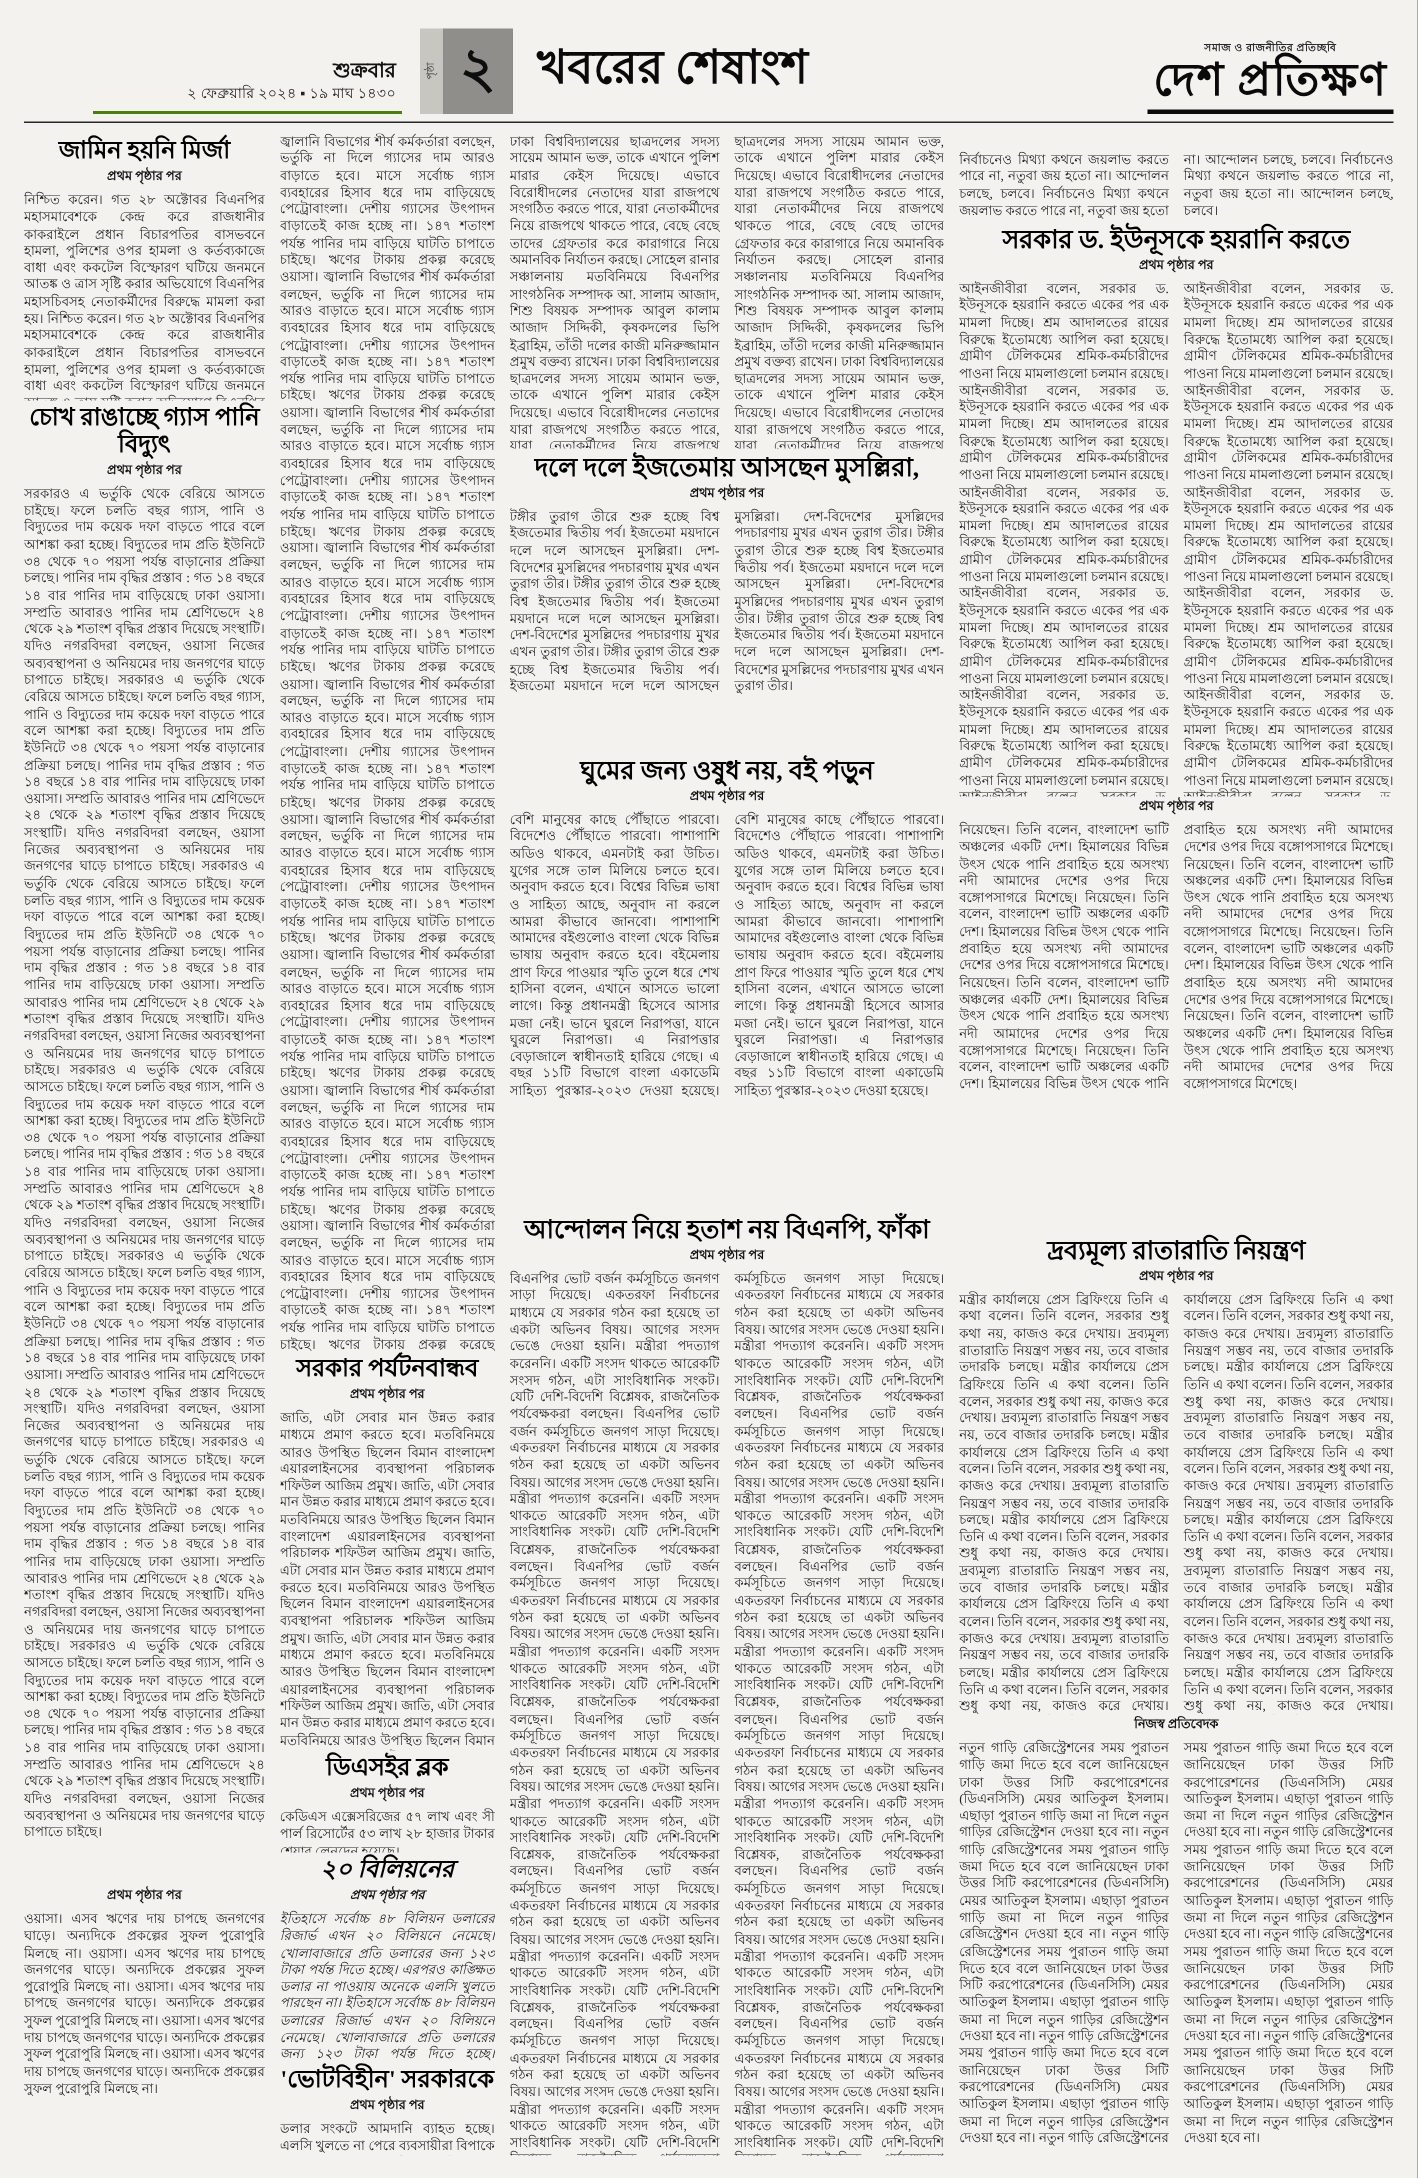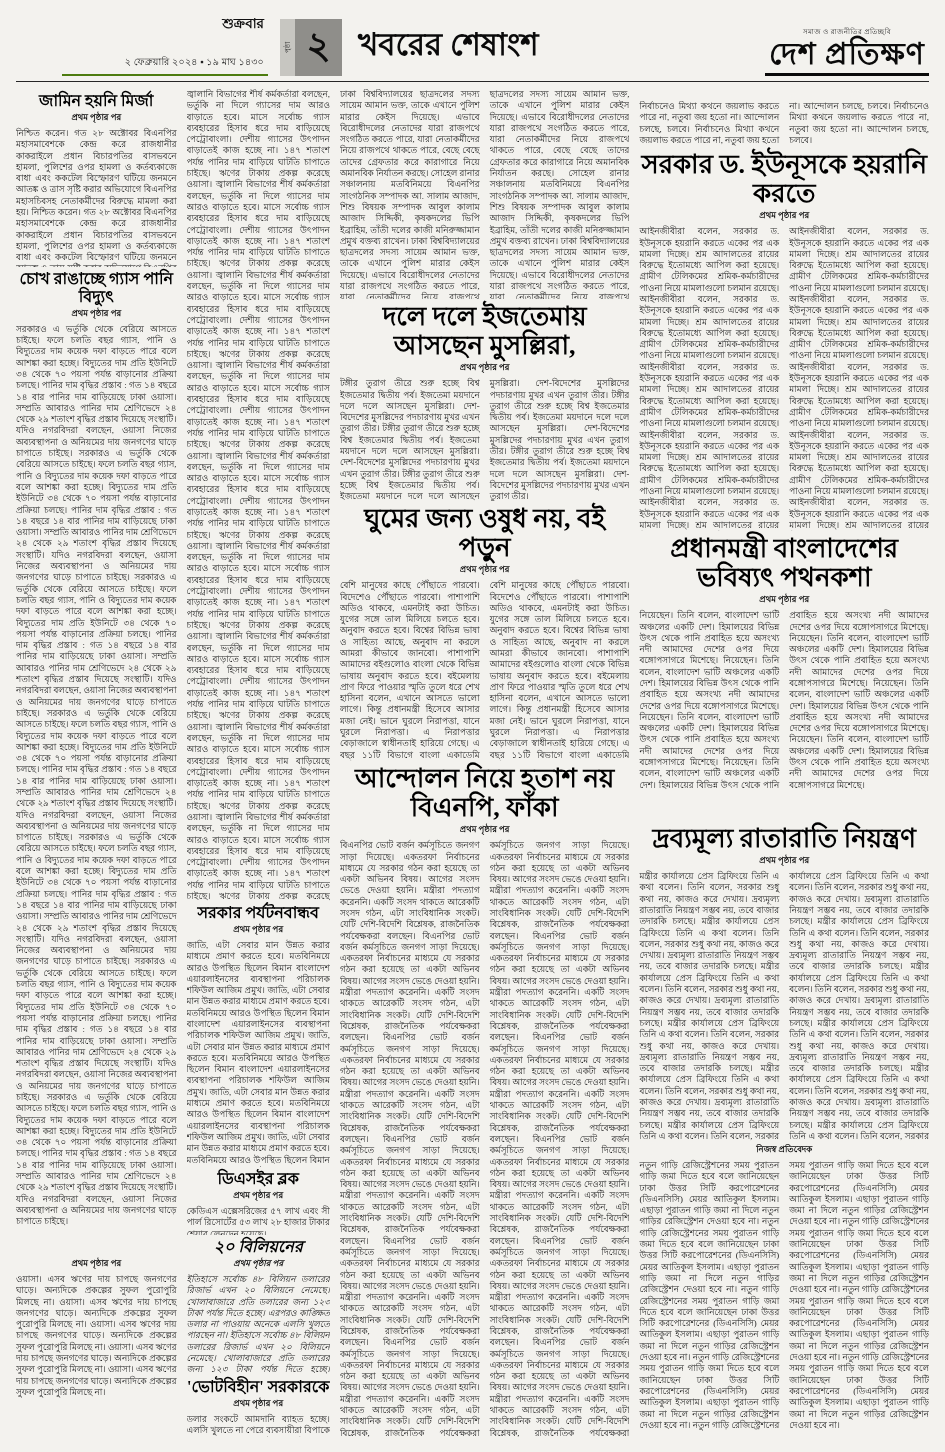--- a/index.html
+++ b/index.html
@@ -7,40 +7,40 @@
     width:945px;height:1452px;box-sizing:border-box;
     background:#f3f2ee;color:#1d1d1d;overflow:hidden;
     font-family:"Liberation Serif","DejaVu Serif",serif;
     padding:18px 16px 8px;position:relative;
   }
   
   .page-header{display:flex;align-items:flex-end;gap:12px;height:58px;}
   .hdr-spacer{flex:0 0 34px;}
   .dateblock{text-align:right;border-bottom:2px solid #4d7c0f;padding:0 4px 4px;min-width:198px;}
   .day{font-size:13.5px;font-weight:bold;line-height:1.2;color:#111;}
-  .date{font-size:9.5px;color:#222;letter-spacing:.2px;margin-top:23px;}
+  .date{font-size:9.5px;color:#222;letter-spacing:.2px;}
   .page-tab{display:flex;align-items:stretch;height:57px;flex:0 0 auto;}
   .page-word{width:15px;background:#c7c6c1;color:#333;font-size:7px;
     display:flex;align-items:center;justify-content:center;
     writing-mode:vertical-rl;transform:rotate(180deg);}
   .page-num{width:47px;background:#8f8e8a;color:#0d0d0d;font-size:37px;font-weight:bold;
     display:flex;align-items:center;justify-content:center;}
   .section-title{font-size:31px;font-weight:bold;margin:0 0 4px 4px;color:#0a0a0a;white-space:nowrap;}
   .masthead{margin-left:auto;text-align:center;border-bottom:3px solid #0a0a0a;padding:0 4px 3px;}
-  .tagline{font-size:7px;letter-spacing:.4px;color:#2a2a2a;margin-bottom:1px;}
+  .tagline{font-size:7px;letter-spacing:.4px;color:#2a2a2a;margin-bottom:1px;font-weight:bold;}
   .logo{font-size:30px;font-weight:900;color:#0a0a0a;line-height:1.02;letter-spacing:1px;}
   .rule-full{border-top:1.6px solid #262626;margin:5px 0 7px;}
   
   .page-body{display:grid;grid-template-columns:1.12fr 1fr 2.02fr 2.02fr;gap:0 10px;
     height:1348px;overflow:hidden;}
   .col{display:flex;flex-direction:column;overflow:hidden;min-width:0;}
   .article{overflow:hidden;box-sizing:border-box;padding-bottom:4px;}
   .headline{text-align:center;font-size:16px;line-height:1.12;margin:3px 0 1px;
     font-weight:bold;color:#000;}
-  .span2 .headline{font-size:26px;}
+  .span2 .headline{font-size:17px;}
   .dateline{text-align:center;font-size:8.5px;font-weight:bold;margin:0 0 3px;color:#111;}
   .body{font-size:8.8px;line-height:11.3px;text-align:justify;margin:0;color:#232323;
     word-break:break-word;}
   .span2 .body{column-count:2;column-gap:10px;}
 </style>
 </head>
 <body>
 
 <div class="page">
 
@@ -112,37 +112,36 @@
         <article class="article" style="height: 202px;">
           <h2 class="headline">দলে দলে ইজতেমায় আসছেন মুসল্লিরা,</h2>
           <div class="dateline">প্রথম পৃষ্ঠার পর</div>
           <p class="body">টঙ্গীর তুরাগ তীরে শুরু হচ্ছে বিশ্ব ইজতেমার দ্বিতীয় পর্ব। ইজতেমা ময়দানে দলে দলে আসছেন মুসল্লিরা। দেশ-বিদেশের মুসল্লিদের পদচারণায় মুখর এখন তুরাগ তীর। টঙ্গীর তুরাগ তীরে শুরু হচ্ছে বিশ্ব ইজতেমার দ্বিতীয় পর্ব। ইজতেমা ময়দানে দলে দলে আসছেন মুসল্লিরা। দেশ-বিদেশের মুসল্লিদের পদচারণায় মুখর এখন তুরাগ তীর। টঙ্গীর তুরাগ তীরে শুরু হচ্ছে বিশ্ব ইজতেমার দ্বিতীয় পর্ব। ইজতেমা ময়দানে দলে দলে আসছেন মুসল্লিরা। দেশ-বিদেশের মুসল্লিদের পদচারণায় মুখর এখন তুরাগ তীর। টঙ্গীর তুরাগ তীরে শুরু হচ্ছে বিশ্ব ইজতেমার দ্বিতীয় পর্ব। ইজতেমা ময়দানে দলে দলে আসছেন মুসল্লিরা। দেশ-বিদেশের মুসল্লিদের পদচারণায় মুখর এখন তুরাগ তীর। টঙ্গীর তুরাগ তীরে শুরু হচ্ছে বিশ্ব ইজতেমার দ্বিতীয় পর্ব। ইজতেমা ময়দানে দলে দলে আসছেন মুসল্লিরা। দেশ-বিদেশের মুসল্লিদের পদচারণায় মুখর এখন তুরাগ তীর।</p>
         </article>
         <article class="article" style="height: 260px;">
           <h2 class="headline">ঘুমের জন্য ওষুধ নয়, বই পড়ুন</h2>
           <div class="dateline">প্রথম পৃষ্ঠার পর</div>
           <p class="body">বেশি মানুষের কাছে পৌঁছাতে পারবো। বিদেশেও পৌঁছাতে পারবো। পাশাপাশি অডিও থাকবে, এমনটাই করা উচিত। যুগের সঙ্গে তাল মিলিয়ে চলতে হবে। অনুবাদ করতে হবে। বিশ্বের বিভিন্ন ভাষা ও সাহিত্য আছে, অনুবাদ না করলে আমরা কীভাবে জানবো। পাশাপাশি আমাদের বইগুলোও বাংলা থেকে বিভিন্ন ভাষায় অনুবাদ করতে হবে। বইমেলায় প্রাণ ফিরে পাওয়ার স্মৃতি তুলে ধরে শেখ হাসিনা বলেন, এখানে আসতে ভালো লাগে। কিন্তু প্রধানমন্ত্রী হিসেবে আসার মজা নেই। ভানে ঘুরলে নিরাপত্তা, যানে ঘুরলে নিরাপত্তা। এ নিরাপত্তার বেড়াজালে স্বাধীনতাই হারিয়ে গেছে। এ বছর ১১টি বিভাগে বাংলা একাডেমি সাহিত্য পুরস্কার-২০২৩ দেওয়া হয়েছে। বেশি মানুষের কাছে পৌঁছাতে পারবো। বিদেশেও পৌঁছাতে পারবো। পাশাপাশি অডিও থাকবে, এমনটাই করা উচিত। যুগের সঙ্গে তাল মিলিয়ে চলতে হবে। অনুবাদ করতে হবে। বিশ্বের বিভিন্ন ভাষা ও সাহিত্য আছে, অনুবাদ না করলে আমরা কীভাবে জানবো। পাশাপাশি আমাদের বইগুলোও বাংলা থেকে বিভিন্ন ভাষায় অনুবাদ করতে হবে। বইমেলায় প্রাণ ফিরে পাওয়ার স্মৃতি তুলে ধরে শেখ হাসিনা বলেন, এখানে আসতে ভালো লাগে। কিন্তু প্রধানমন্ত্রী হিসেবে আসার মজা নেই। ভানে ঘুরলে নিরাপত্তা, যানে ঘুরলে নিরাপত্তা। এ নিরাপত্তার বেড়াজালে স্বাধীনতাই হারিয়ে গেছে। এ বছর ১১টি বিভাগে বাংলা একাডেমি সাহিত্য পুরস্কার-২০২৩ দেওয়া হয়েছে।</p>
         </article>
-        <article class="article" style="flex: 1 1 0px;">
+        <article class="article" style="flex: 1 1 0px; margin-top: 46px;">
           <h2 class="headline">আন্দোলন নিয়ে হতাশ নয় বিএনপি, ফাঁকা</h2>
           <div class="dateline">প্রথম পৃষ্ঠার পর</div>
           <p class="body">বিএনপির ভোট বর্জন কর্মসূচিতে জনগণ সাড়া দিয়েছে। একতরফা নির্বাচনের মাধ্যমে যে সরকার গঠন করা হয়েছে তা একটা অভিনব বিষয়। আগের সংসদ ভেঙে দেওয়া হয়নি। মন্ত্রীরা পদত্যাগ করেননি। একটি সংসদ থাকতে আরেকটি সংসদ গঠন, এটা সাংবিধানিক সংকট। যেটি দেশি-বিদেশি বিশ্লেষক, রাজনৈতিক পর্যবেক্ষকরা বলছেন। বিএনপির ভোট বর্জন কর্মসূচিতে জনগণ সাড়া দিয়েছে। একতরফা নির্বাচনের মাধ্যমে যে সরকার গঠন করা হয়েছে তা একটা অভিনব বিষয়। আগের সংসদ ভেঙে দেওয়া হয়নি। মন্ত্রীরা পদত্যাগ করেননি। একটি সংসদ থাকতে আরেকটি সংসদ গঠন, এটা সাংবিধানিক সংকট। যেটি দেশি-বিদেশি বিশ্লেষক, রাজনৈতিক পর্যবেক্ষকরা বলছেন। বিএনপির ভোট বর্জন কর্মসূচিতে জনগণ সাড়া দিয়েছে। একতরফা নির্বাচনের মাধ্যমে যে সরকার গঠন করা হয়েছে তা একটা অভিনব বিষয়। আগের সংসদ ভেঙে দেওয়া হয়নি। মন্ত্রীরা পদত্যাগ করেননি। একটি সংসদ থাকতে আরেকটি সংসদ গঠন, এটা সাংবিধানিক সংকট। যেটি দেশি-বিদেশি বিশ্লেষক, রাজনৈতিক পর্যবেক্ষকরা বলছেন। বিএনপির ভোট বর্জন কর্মসূচিতে জনগণ সাড়া দিয়েছে। একতরফা নির্বাচনের মাধ্যমে যে সরকার গঠন করা হয়েছে তা একটা অভিনব বিষয়। আগের সংসদ ভেঙে দেওয়া হয়নি। মন্ত্রীরা পদত্যাগ করেননি। একটি সংসদ থাকতে আরেকটি সংসদ গঠন, এটা সাংবিধানিক সংকট। যেটি দেশি-বিদেশি বিশ্লেষক, রাজনৈতিক পর্যবেক্ষকরা বলছেন। বিএনপির ভোট বর্জন কর্মসূচিতে জনগণ সাড়া দিয়েছে। একতরফা নির্বাচনের মাধ্যমে যে সরকার গঠন করা হয়েছে তা একটা অভিনব বিষয়। আগের সংসদ ভেঙে দেওয়া হয়নি। মন্ত্রীরা পদত্যাগ করেননি। একটি সংসদ থাকতে আরেকটি সংসদ গঠন, এটা সাংবিধানিক সংকট। যেটি দেশি-বিদেশি বিশ্লেষক, রাজনৈতিক পর্যবেক্ষকরা বলছেন। বিএনপির ভোট বর্জন কর্মসূচিতে জনগণ সাড়া দিয়েছে। একতরফা নির্বাচনের মাধ্যমে যে সরকার গঠন করা হয়েছে তা একটা অভিনব বিষয়। আগের সংসদ ভেঙে দেওয়া হয়নি। মন্ত্রীরা পদত্যাগ করেননি। একটি সংসদ থাকতে আরেকটি সংসদ গঠন, এটা সাংবিধানিক সংকট। যেটি দেশি-বিদেশি বিশ্লেষক, রাজনৈতিক পর্যবেক্ষকরা বলছেন। বিএনপির ভোট বর্জন কর্মসূচিতে জনগণ সাড়া দিয়েছে। একতরফা নির্বাচনের মাধ্যমে যে সরকার গঠন করা হয়েছে তা একটা অভিনব বিষয়। আগের সংসদ ভেঙে দেওয়া হয়নি। মন্ত্রীরা পদত্যাগ করেননি। একটি সংসদ থাকতে আরেকটি সংসদ গঠন, এটা সাংবিধানিক সংকট। যেটি দেশি-বিদেশি বিশ্লেষক, রাজনৈতিক পর্যবেক্ষকরা বলছেন। বিএনপির ভোট বর্জন কর্মসূচিতে জনগণ সাড়া দিয়েছে। একতরফা নির্বাচনের মাধ্যমে যে সরকার গঠন করা হয়েছে তা একটা অভিনব বিষয়। আগের সংসদ ভেঙে দেওয়া হয়নি। মন্ত্রীরা পদত্যাগ করেননি। একটি সংসদ থাকতে আরেকটি সংসদ গঠন, এটা সাংবিধানিক সংকট। যেটি দেশি-বিদেশি বিশ্লেষক, রাজনৈতিক পর্যবেক্ষকরা বলছেন। বিএনপির ভোট বর্জন কর্মসূচিতে জনগণ সাড়া দিয়েছে। একতরফা নির্বাচনের মাধ্যমে যে সরকার গঠন করা হয়েছে তা একটা অভিনব বিষয়। আগের সংসদ ভেঙে দেওয়া হয়নি। মন্ত্রীরা পদত্যাগ করেননি। একটি সংসদ থাকতে আরেকটি সংসদ গঠন, এটা সাংবিধানিক সংকট। যেটি দেশি-বিদেশি বিশ্লেষক, রাজনৈতিক পর্যবেক্ষকরা বলছেন। বিএনপির ভোট বর্জন কর্মসূচিতে জনগণ সাড়া দিয়েছে। একতরফা নির্বাচনের মাধ্যমে যে সরকার গঠন করা হয়েছে তা একটা অভিনব বিষয়। আগের সংসদ ভেঙে দেওয়া হয়নি। মন্ত্রীরা পদত্যাগ করেননি। একটি সংসদ থাকতে আরেকটি সংসদ গঠন, এটা সাংবিধানিক সংকট। যেটি দেশি-বিদেশি বিশ্লেষক, রাজনৈতিক পর্যবেক্ষকরা বলছেন। বিএনপির ভোট বর্জন কর্মসূচিতে জনগণ সাড়া দিয়েছে। একতরফা নির্বাচনের মাধ্যমে যে সরকার গঠন করা হয়েছে তা একটা অভিনব বিষয়। আগের সংসদ ভেঙে দেওয়া হয়নি। মন্ত্রীরা পদত্যাগ করেননি। একটি সংসদ থাকতে আরেকটি সংসদ গঠন, এটা সাংবিধানিক সংকট। যেটি দেশি-বিদেশি বিশ্লেষক, রাজনৈতিক পর্যবেক্ষকরা বলছেন। বিএনপির ভোট বর্জন কর্মসূচিতে জনগণ সাড়া দিয়েছে। একতরফা নির্বাচনের মাধ্যমে যে সরকার গঠন করা হয়েছে তা একটা অভিনব বিষয়। আগের সংসদ ভেঙে দেওয়া হয়নি। মন্ত্রীরা পদত্যাগ করেননি। একটি সংসদ থাকতে আরেকটি সংসদ গঠন, এটা সাংবিধানিক সংকট। যেটি দেশি-বিদেশি বিশ্লেষক, রাজনৈতিক পর্যবেক্ষকরা বলছেন।</p>
         </article>
       </section>
     <section class="col span2">
         <article class="article" style="height: 46px; margin-top: 12px;">
           <p class="body">নির্বাচনেও মিথ্যা কথনে জয়লাভ করতে পারে না, নতুবা জয় হতো না। আন্দোলন চলছে, চলবে। নির্বাচনেও মিথ্যা কথনে জয়লাভ করতে পারে না, নতুবা জয় হতো না। আন্দোলন চলছে, চলবে। নির্বাচনেও মিথ্যা কথনে জয়লাভ করতে পারে না, নতুবা জয় হতো না। আন্দোলন চলছে, চলবে।</p>
         </article>
         <article class="article" style="height: 384px;">
           <h2 class="headline">সরকার ড. ইউনূসকে হয়রানি করতে</h2>
           <div class="dateline">প্রথম পৃষ্ঠার পর</div>
           <p class="body">আইনজীবীরা বলেন, সরকার ড. ইউনূসকে হয়রানি করতে একের পর এক মামলা দিচ্ছে। শ্রম আদালতের রায়ের বিরুদ্ধে ইতোমধ্যে আপিল করা হয়েছে। গ্রামীণ টেলিকমের শ্রমিক-কর্মচারীদের পাওনা নিয়ে মামলাগুলো চলমান রয়েছে। আইনজীবীরা বলেন, সরকার ড. ইউনূসকে হয়রানি করতে একের পর এক মামলা দিচ্ছে। শ্রম আদালতের রায়ের বিরুদ্ধে ইতোমধ্যে আপিল করা হয়েছে। গ্রামীণ টেলিকমের শ্রমিক-কর্মচারীদের পাওনা নিয়ে মামলাগুলো চলমান রয়েছে। আইনজীবীরা বলেন, সরকার ড. ইউনূসকে হয়রানি করতে একের পর এক মামলা দিচ্ছে। শ্রম আদালতের রায়ের বিরুদ্ধে ইতোমধ্যে আপিল করা হয়েছে। গ্রামীণ টেলিকমের শ্রমিক-কর্মচারীদের পাওনা নিয়ে মামলাগুলো চলমান রয়েছে। আইনজীবীরা বলেন, সরকার ড. ইউনূসকে হয়রানি করতে একের পর এক মামলা দিচ্ছে। শ্রম আদালতের রায়ের বিরুদ্ধে ইতোমধ্যে আপিল করা হয়েছে। গ্রামীণ টেলিকমের শ্রমিক-কর্মচারীদের পাওনা নিয়ে মামলাগুলো চলমান রয়েছে। আইনজীবীরা বলেন, সরকার ড. ইউনূসকে হয়রানি করতে একের পর এক মামলা দিচ্ছে। শ্রম আদালতের রায়ের বিরুদ্ধে ইতোমধ্যে আপিল করা হয়েছে। গ্রামীণ টেলিকমের শ্রমিক-কর্মচারীদের পাওনা নিয়ে মামলাগুলো চলমান রয়েছে। আইনজীবীরা বলেন, সরকার ড. ইউনূসকে হয়রানি করতে একের পর এক মামলা দিচ্ছে। শ্রম আদালতের রায়ের বিরুদ্ধে ইতোমধ্যে আপিল করা হয়েছে। গ্রামীণ টেলিকমের শ্রমিক-কর্মচারীদের পাওনা নিয়ে মামলাগুলো চলমান রয়েছে। আইনজীবীরা বলেন, সরকার ড. ইউনূসকে হয়রানি করতে একের পর এক মামলা দিচ্ছে। শ্রম আদালতের রায়ের বিরুদ্ধে ইতোমধ্যে আপিল করা হয়েছে। গ্রামীণ টেলিকমের শ্রমিক-কর্মচারীদের পাওনা নিয়ে মামলাগুলো চলমান রয়েছে। আইনজীবীরা বলেন, সরকার ড. ইউনূসকে হয়রানি করতে একের পর এক মামলা দিচ্ছে। শ্রম আদালতের রায়ের বিরুদ্ধে ইতোমধ্যে আপিল করা হয়েছে। গ্রামীণ টেলিকমের শ্রমিক-কর্মচারীদের পাওনা নিয়ে মামলাগুলো চলমান রয়েছে। আইনজীবীরা বলেন, সরকার ড. ইউনূসকে হয়রানি করতে একের পর এক মামলা দিচ্ছে। শ্রম আদালতের রায়ের বিরুদ্ধে ইতোমধ্যে আপিল করা হয়েছে। গ্রামীণ টেলিকমের শ্রমিক-কর্মচারীদের পাওনা নিয়ে মামলাগুলো চলমান রয়েছে। আইনজীবীরা বলেন, সরকার ড. ইউনূসকে হয়রানি করতে একের পর এক মামলা দিচ্ছে। শ্রম আদালতের রায়ের বিরুদ্ধে ইতোমধ্যে আপিল করা হয়েছে। গ্রামীণ টেলিকমের শ্রমিক-কর্মচারীদের পাওনা নিয়ে মামলাগুলো চলমান রয়েছে। আইনজীবীরা বলেন, সরকার ড. ইউনূসকে হয়রানি করতে একের পর এক মামলা দিচ্ছে। শ্রম আদালতের রায়ের বিরুদ্ধে ইতোমধ্যে আপিল করা হয়েছে। গ্রামীণ টেলিকমের শ্রমিক-কর্মচারীদের পাওনা নিয়ে মামলাগুলো চলমান রয়েছে। আইনজীবীরা বলেন, সরকার ড. ইউনূসকে হয়রানি করতে একের পর এক মামলা দিচ্ছে। শ্রম আদালতের রায়ের বিরুদ্ধে ইতোমধ্যে আপিল করা হয়েছে। গ্রামীণ টেলিকমের শ্রমিক-কর্মচারীদের পাওনা নিয়ে মামলাগুলো চলমান রয়েছে।</p>
         </article>
         <article class="article" style="height: 290px;">
-          <h2 class="headline">প্রধানমন্ত্রী বাংলাদেশের ভবিষ্যৎ পথনকশা</h2>
           <div class="dateline">প্রথম পৃষ্ঠার পর</div>
           <p class="body">নিয়েছেন। তিনি বলেন, বাংলাদেশ ভাটি অঞ্চলের একটি দেশ। হিমালয়ের বিভিন্ন উৎস থেকে পানি প্রবাহিত হয়ে অসংখ্য নদী আমাদের দেশের ওপর দিয়ে বঙ্গোপসাগরে মিশেছে। নিয়েছেন। তিনি বলেন, বাংলাদেশ ভাটি অঞ্চলের একটি দেশ। হিমালয়ের বিভিন্ন উৎস থেকে পানি প্রবাহিত হয়ে অসংখ্য নদী আমাদের দেশের ওপর দিয়ে বঙ্গোপসাগরে মিশেছে। নিয়েছেন। তিনি বলেন, বাংলাদেশ ভাটি অঞ্চলের একটি দেশ। হিমালয়ের বিভিন্ন উৎস থেকে পানি প্রবাহিত হয়ে অসংখ্য নদী আমাদের দেশের ওপর দিয়ে বঙ্গোপসাগরে মিশেছে। নিয়েছেন। তিনি বলেন, বাংলাদেশ ভাটি অঞ্চলের একটি দেশ। হিমালয়ের বিভিন্ন উৎস থেকে পানি প্রবাহিত হয়ে অসংখ্য নদী আমাদের দেশের ওপর দিয়ে বঙ্গোপসাগরে মিশেছে। নিয়েছেন। তিনি বলেন, বাংলাদেশ ভাটি অঞ্চলের একটি দেশ। হিমালয়ের বিভিন্ন উৎস থেকে পানি প্রবাহিত হয়ে অসংখ্য নদী আমাদের দেশের ওপর দিয়ে বঙ্গোপসাগরে মিশেছে। নিয়েছেন। তিনি বলেন, বাংলাদেশ ভাটি অঞ্চলের একটি দেশ। হিমালয়ের বিভিন্ন উৎস থেকে পানি প্রবাহিত হয়ে অসংখ্য নদী আমাদের দেশের ওপর দিয়ে বঙ্গোপসাগরে মিশেছে। নিয়েছেন। তিনি বলেন, বাংলাদেশ ভাটি অঞ্চলের একটি দেশ। হিমালয়ের বিভিন্ন উৎস থেকে পানি প্রবাহিত হয়ে অসংখ্য নদী আমাদের দেশের ওপর দিয়ে বঙ্গোপসাগরে মিশেছে।</p>
         </article>
         <article class="article" style="height: 322px;">
           <h2 class="headline">দ্রব্যমূল্য রাতারাতি নিয়ন্ত্রণ</h2>
           <div class="dateline">প্রথম পৃষ্ঠার পর</div>
           <p class="body">মন্ত্রীর কার্যালয়ে প্রেস ব্রিফিংয়ে তিনি এ কথা বলেন। তিনি বলেন, সরকার শুধু কথা নয়, কাজও করে দেখায়। দ্রব্যমূল্য রাতারাতি নিয়ন্ত্রণ সম্ভব নয়, তবে বাজার তদারকি চলছে। মন্ত্রীর কার্যালয়ে প্রেস ব্রিফিংয়ে তিনি এ কথা বলেন। তিনি বলেন, সরকার শুধু কথা নয়, কাজও করে দেখায়। দ্রব্যমূল্য রাতারাতি নিয়ন্ত্রণ সম্ভব নয়, তবে বাজার তদারকি চলছে। মন্ত্রীর কার্যালয়ে প্রেস ব্রিফিংয়ে তিনি এ কথা বলেন। তিনি বলেন, সরকার শুধু কথা নয়, কাজও করে দেখায়। দ্রব্যমূল্য রাতারাতি নিয়ন্ত্রণ সম্ভব নয়, তবে বাজার তদারকি চলছে। মন্ত্রীর কার্যালয়ে প্রেস ব্রিফিংয়ে তিনি এ কথা বলেন। তিনি বলেন, সরকার শুধু কথা নয়, কাজও করে দেখায়। দ্রব্যমূল্য রাতারাতি নিয়ন্ত্রণ সম্ভব নয়, তবে বাজার তদারকি চলছে। মন্ত্রীর কার্যালয়ে প্রেস ব্রিফিংয়ে তিনি এ কথা বলেন। তিনি বলেন, সরকার শুধু কথা নয়, কাজও করে দেখায়। দ্রব্যমূল্য রাতারাতি নিয়ন্ত্রণ সম্ভব নয়, তবে বাজার তদারকি চলছে। মন্ত্রীর কার্যালয়ে প্রেস ব্রিফিংয়ে তিনি এ কথা বলেন। তিনি বলেন, সরকার শুধু কথা নয়, কাজও করে দেখায়। দ্রব্যমূল্য রাতারাতি নিয়ন্ত্রণ সম্ভব নয়, তবে বাজার তদারকি চলছে। মন্ত্রীর কার্যালয়ে প্রেস ব্রিফিংয়ে তিনি এ কথা বলেন। তিনি বলেন, সরকার শুধু কথা নয়, কাজও করে দেখায়। দ্রব্যমূল্য রাতারাতি নিয়ন্ত্রণ সম্ভব নয়, তবে বাজার তদারকি চলছে। মন্ত্রীর কার্যালয়ে প্রেস ব্রিফিংয়ে তিনি এ কথা বলেন। তিনি বলেন, সরকার শুধু কথা নয়, কাজও করে দেখায়। দ্রব্যমূল্য রাতারাতি নিয়ন্ত্রণ সম্ভব নয়, তবে বাজার তদারকি চলছে। মন্ত্রীর কার্যালয়ে প্রেস ব্রিফিংয়ে তিনি এ কথা বলেন। তিনি বলেন, সরকার শুধু কথা নয়, কাজও করে দেখায়। দ্রব্যমূল্য রাতারাতি নিয়ন্ত্রণ সম্ভব নয়, তবে বাজার তদারকি চলছে। মন্ত্রীর কার্যালয়ে প্রেস ব্রিফিংয়ে তিনি এ কথা বলেন। তিনি বলেন, সরকার শুধু কথা নয়, কাজও করে দেখায়। দ্রব্যমূল্য রাতারাতি নিয়ন্ত্রণ সম্ভব নয়, তবে বাজার তদারকি চলছে। মন্ত্রীর কার্যালয়ে প্রেস ব্রিফিংয়ে তিনি এ কথা বলেন। তিনি বলেন, সরকার শুধু কথা নয়, কাজও করে দেখায়। দ্রব্যমূল্য রাতারাতি নিয়ন্ত্রণ সম্ভব নয়, তবে বাজার তদারকি চলছে। মন্ত্রীর কার্যালয়ে প্রেস ব্রিফিংয়ে তিনি এ কথা বলেন। তিনি বলেন, সরকার শুধু কথা নয়, কাজও করে দেখায়। দ্রব্যমূল্য রাতারাতি নিয়ন্ত্রণ সম্ভব নয়, তবে বাজার তদারকি চলছে।</p>
         </article>
         <article class="article" style="flex: 1 1 0px;">
           <div class="dateline">নিজস্ব প্রতিবেদক</div>

